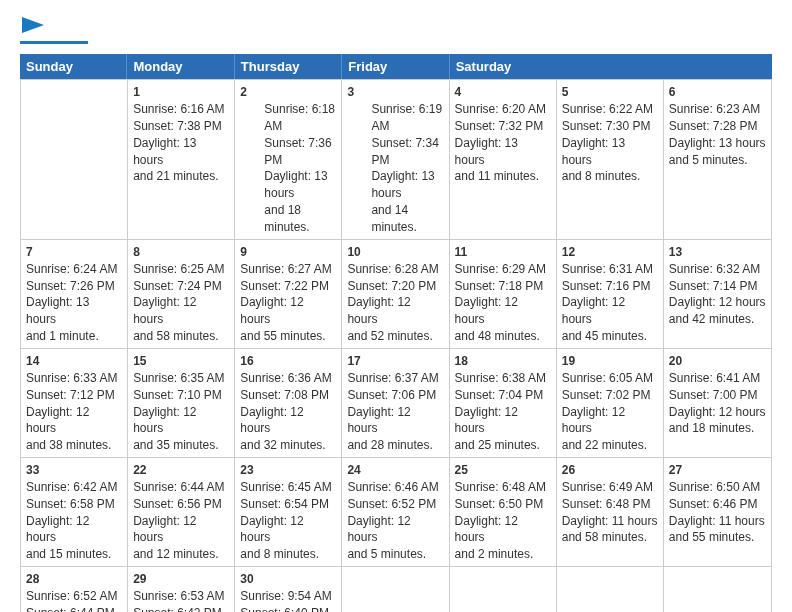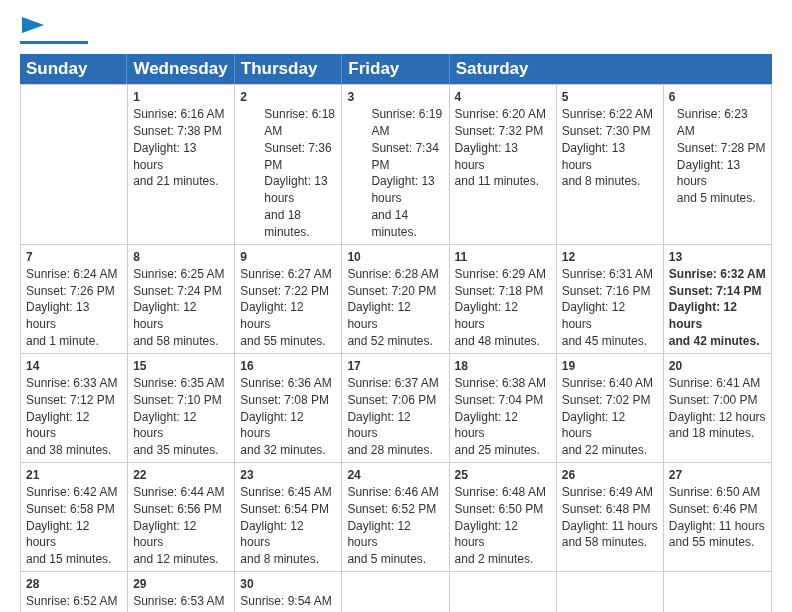--- a/index.html
+++ b/index.html
@@ -56,21 +56,21 @@
       flex-direction: column;
     }
     .cal-header {
       display: grid;
       grid-template-columns: repeat(7, 1fr);
       background: #2a6db5;
     }
     .cal-header-cell {
       color: #fff;
       font-weight: bold;
-      font-size: 17px;
+      font-size: 13px;
       padding: 5px 6px;
       text-align: left;
       border-right: 1px solid #5592cc;
     }
     .cal-header-cell:last-child { border-right: none; }
     .cal-body {
       flex: 1;
       display: flex;
       flex-direction: column;
       border-left: 1px solid #ccc;
@@ -125,21 +125,21 @@
     </div>
     <div class="title-block">
       <div class="month-title"></div>
       <div class="location"></div>
     </div>
   </div>
 
   <div class="calendar">
     <div class="cal-header">
     <div class="cal-header-cell">Sunday</div>
-        <div class="cal-header-cell">Wednesday</div>
+        <div class="cal-header-cell">Monday</div>
         <div class="cal-header-cell">Thursday</div>
         <div class="cal-header-cell">Friday</div>
         <div class="cal-header-cell">Saturday</div>
       </div>
     <div class="cal-body">
     <div class="cal-row">
           <div class="cal-cell empty"></div>
           <div class="cal-cell">
             <div class="day-num">1</div>
             <div class="cell-text" style="white-space: pre-line;">Sunrise: 6:16 AM
@@ -170,21 +170,21 @@
           </div>
           <div class="cal-cell">
             <div class="day-num">5</div>
             <div class="cell-text" style="white-space: pre-line;">Sunrise: 6:22 AM
 Sunset: 7:30 PM
 Daylight: 13 hours
 and 8 minutes.</div>
           </div>
           <div class="cal-cell">
             <div class="day-num">6</div>
-            <div class="cell-text" style="white-space: pre-line; margin-left: 8px;">Sunrise: 6:23 AM
+            <div class="cell-text" style="white-space: pre-line;">Sunrise: 6:23 AM
 Sunset: 7:28 PM
 Daylight: 13 hours
 and 5 minutes.</div>
           </div>
         </div>
         <div class="cal-row">
           <div class="cal-cell">
             <div class="day-num">7</div>
             <div class="cell-text" style="white-space: pre-line;">Sunrise: 6:24 AM
 Sunset: 7:26 PM
@@ -221,21 +221,21 @@
           </div>
           <div class="cal-cell">
             <div class="day-num">12</div>
             <div class="cell-text" style="white-space: pre-line;">Sunrise: 6:31 AM
 Sunset: 7:16 PM
 Daylight: 12 hours
 and 45 minutes.</div>
           </div>
           <div class="cal-cell">
             <div class="day-num">13</div>
-            <div class="cell-text" style="white-space: pre-line; font-weight: bold;">Sunrise: 6:32 AM
+            <div class="cell-text" style="white-space: pre-line;">Sunrise: 6:32 AM
 Sunset: 7:14 PM
 Daylight: 12 hours
 and 42 minutes.</div>
           </div>
         </div>
         <div class="cal-row">
           <div class="cal-cell">
             <div class="day-num">14</div>
             <div class="cell-text" style="white-space: pre-line;">Sunrise: 6:33 AM
 Sunset: 7:12 PM
@@ -265,36 +265,36 @@
           </div>
           <div class="cal-cell">
             <div class="day-num">18</div>
             <div class="cell-text" style="white-space: pre-line;">Sunrise: 6:38 AM
 Sunset: 7:04 PM
 Daylight: 12 hours
 and 25 minutes.</div>
           </div>
           <div class="cal-cell">
             <div class="day-num">19</div>
-            <div class="cell-text" style="white-space: pre-line;">Sunrise: 6:40 AM
+            <div class="cell-text" style="white-space: pre-line;">Sunrise: 6:05 AM
 Sunset: 7:02 PM
 Daylight: 12 hours
 and 22 minutes.</div>
           </div>
           <div class="cal-cell">
             <div class="day-num">20</div>
             <div class="cell-text" style="white-space: pre-line;">Sunrise: 6:41 AM
 Sunset: 7:00 PM
 Daylight: 12 hours
 and 18 minutes.</div>
           </div>
         </div>
         <div class="cal-row">
           <div class="cal-cell">
-            <div class="day-num">21</div>
+            <div class="day-num">33</div>
             <div class="cell-text" style="white-space: pre-line;">Sunrise: 6:42 AM
 Sunset: 6:58 PM
 Daylight: 12 hours
 and 15 minutes.</div>
           </div>
           <div class="cal-cell">
             <div class="day-num">22</div>
             <div class="cell-text" style="white-space: pre-line;">Sunrise: 6:44 AM
 Sunset: 6:56 PM
 Daylight: 12 hours

